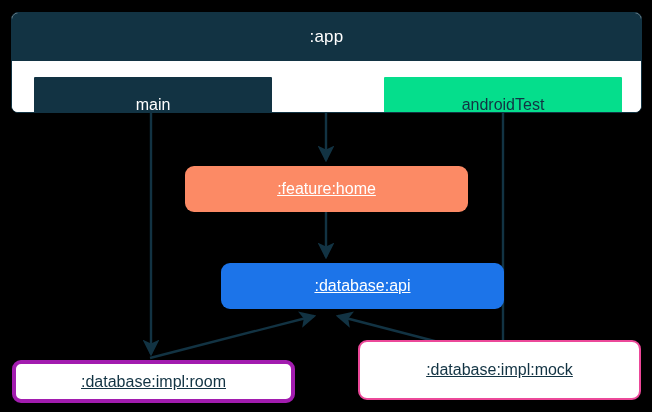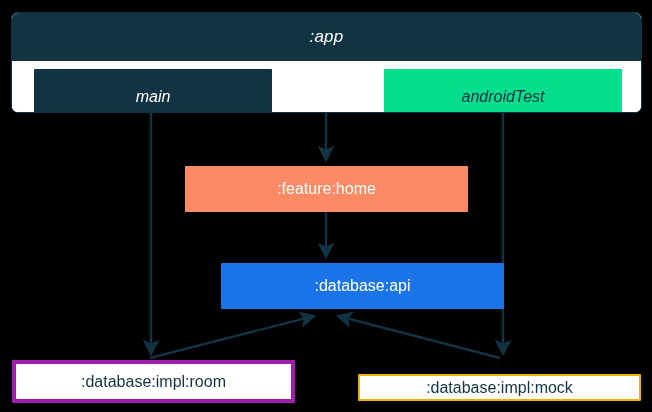--- a/index.html
+++ b/index.html
@@ -33,42 +33,41 @@
     position: absolute;
     left: 11px;
     top: 12px;
     width: 631px;
     height: 101px;
     border-radius: 7px;
     background: #ffffff;
     border: 1px solid #123343;
     box-sizing: border-box;
     overflow: hidden;
-    font-style: italic;
   }
   .app-header {
     height: 48px;
     background: #123343;
     color: #ffffff;
     display: flex;
     align-items: center;
     justify-content: center;
     font-size: 17px;
     letter-spacing: .2px;
   }
   .app-body {
     height: 52px;
     background: #ffffff;
     position: relative;
   }
 
   
   .pill {
     position: absolute;
-    top: 8px;
+    top: 16px;
     height: 56px;
     border-radius: 1px;
     display: flex;
     align-items: center;
     justify-content: center;
     font-size: 16px;
     box-sizing: border-box;
   }
   .pill-main {
     left: 22px;
@@ -79,26 +78,27 @@
   .pill-androidtest {
     left: 372px;
     width: 238px;
     background: #05DE8C;
     color: #123343;
   }
 
   
   .node {
     position: absolute;
-    border-radius: 1px;
+    border-radius: 9px;
     display: flex;
     align-items: center;
     justify-content: center;
     font-size: 16px;
     box-sizing: border-box;
+    text-decoration: underline;
   }
   .node-home {
     left: 185px;
     top: 166px;
     width: 283px;
     height: 46px;
     background: #FC8A65;
     color: #ffffff;
   }
   .node-api {
@@ -114,25 +114,25 @@
     left: 12px;
     top: 360px;
     width: 283px;
     height: 43px;
     background: #ffffff;
     border: 4px solid #a21caf;
     color: #123343;
   }
   .node-mock {
     left: 358px;
-    top: 374px;
+    top: 340px;
     width: 283px;
-    height: 27px;
+    height: 60px;
     background: #ffffff;
-    border: 2px solid #eab308;
+    border: 2px solid #ec4899;
     color: #123343;
   }
 </style>
 </head>
 <body>
 
 <div id="stage">
 
   <svg class="edges" viewBox="0 0 652 412">
     <defs>

